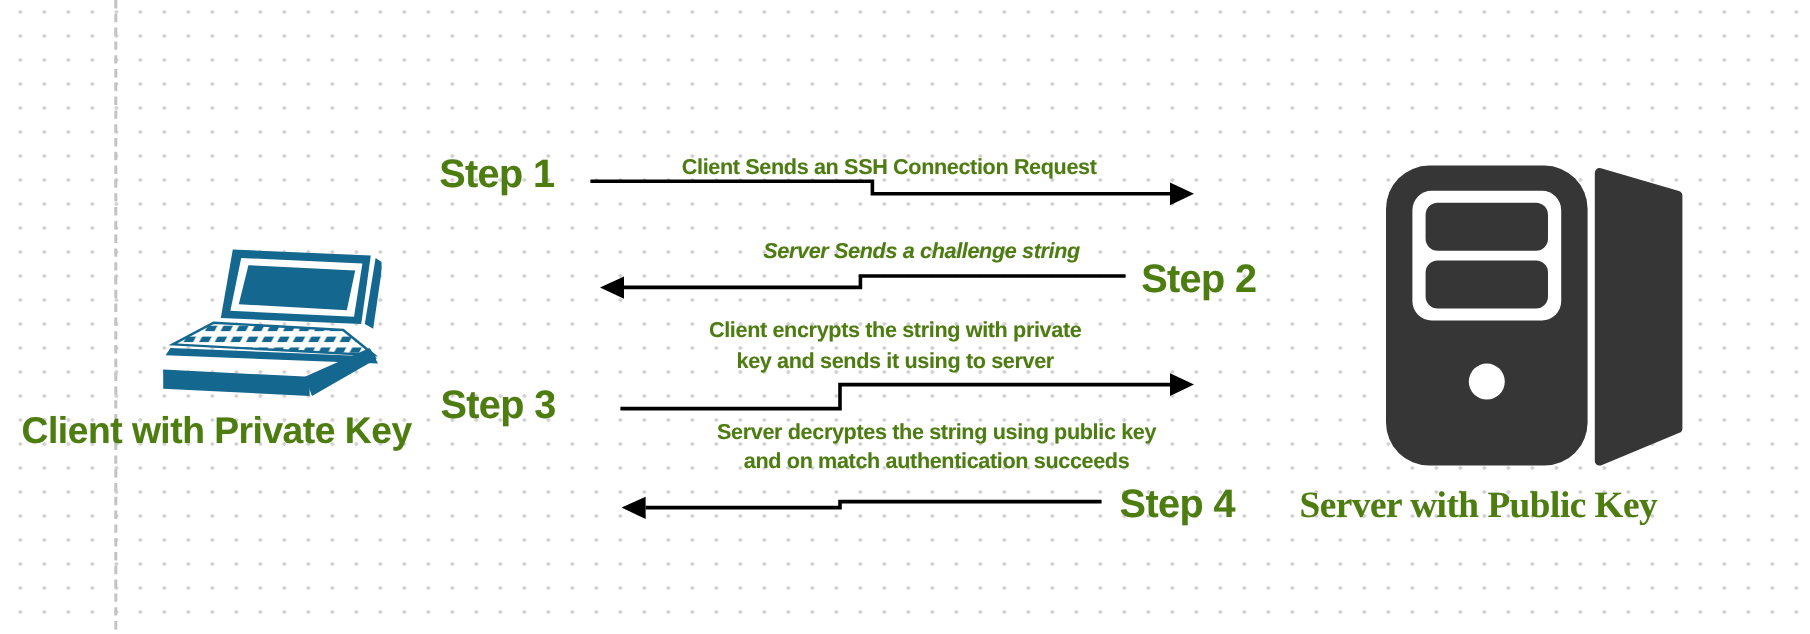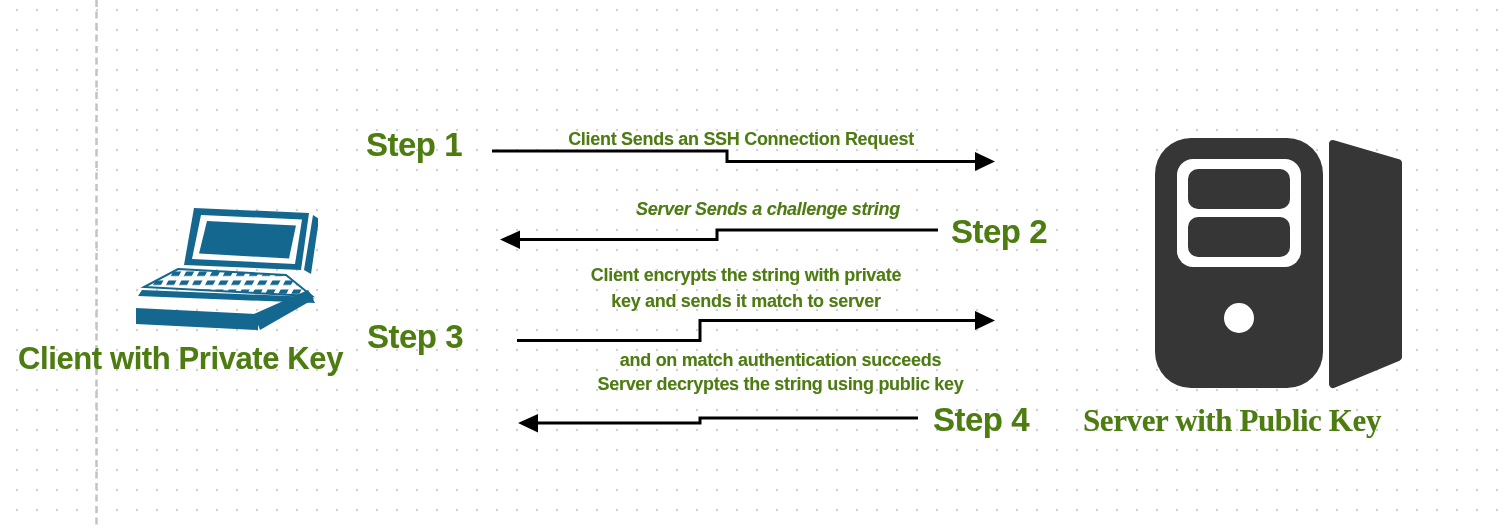--- a/index.html
+++ b/index.html
@@ -94,24 +94,24 @@
 </div>
 
 <div class="txt step" style="left:366px;top:128px;">Step 1</div>
 <div class="txt msg" style="left:491px;top:127px;width:500px;">Client Sends an SSH Connection Request</div>
 
 <div class="txt msg" style="left:568px;top:197px;width:400px;font-style:italic;">Server Sends a challenge string</div>
 <div class="txt step" style="left:951px;top:215px;">Step 2</div>
 
 <div class="txt msg" style="left:546px;top:262px;width:400px;line-height:26px;">
   <div>Client encrypts the string with private</div>
-  <div>key and sends it match to server</div>
+  <div>key and sends it using to server</div>
 </div>
 <div class="txt step" style="left:367px;top:320px;">Step 3</div>
 
 <div class="txt msg" style="left:578px;top:348px;width:405px;line-height:24px;">
+  <div>Server decryptes the string using public key</div>
   <div>and on match authentication succeeds</div>
-  <div>Server decryptes the string using public key</div>
 </div>
 <div class="txt step" style="left:933px;top:403px;">Step 4</div>
 
 <div class="txt entity" style="left:18px;top:343px;width:400px;">Client with Private Key</div>
 <div class="txt entity" style="left:1083px;top:405px;width:400px;font-family:Liberation Serif, serif;">Server with Public Key</div>
 
 </body></html>

